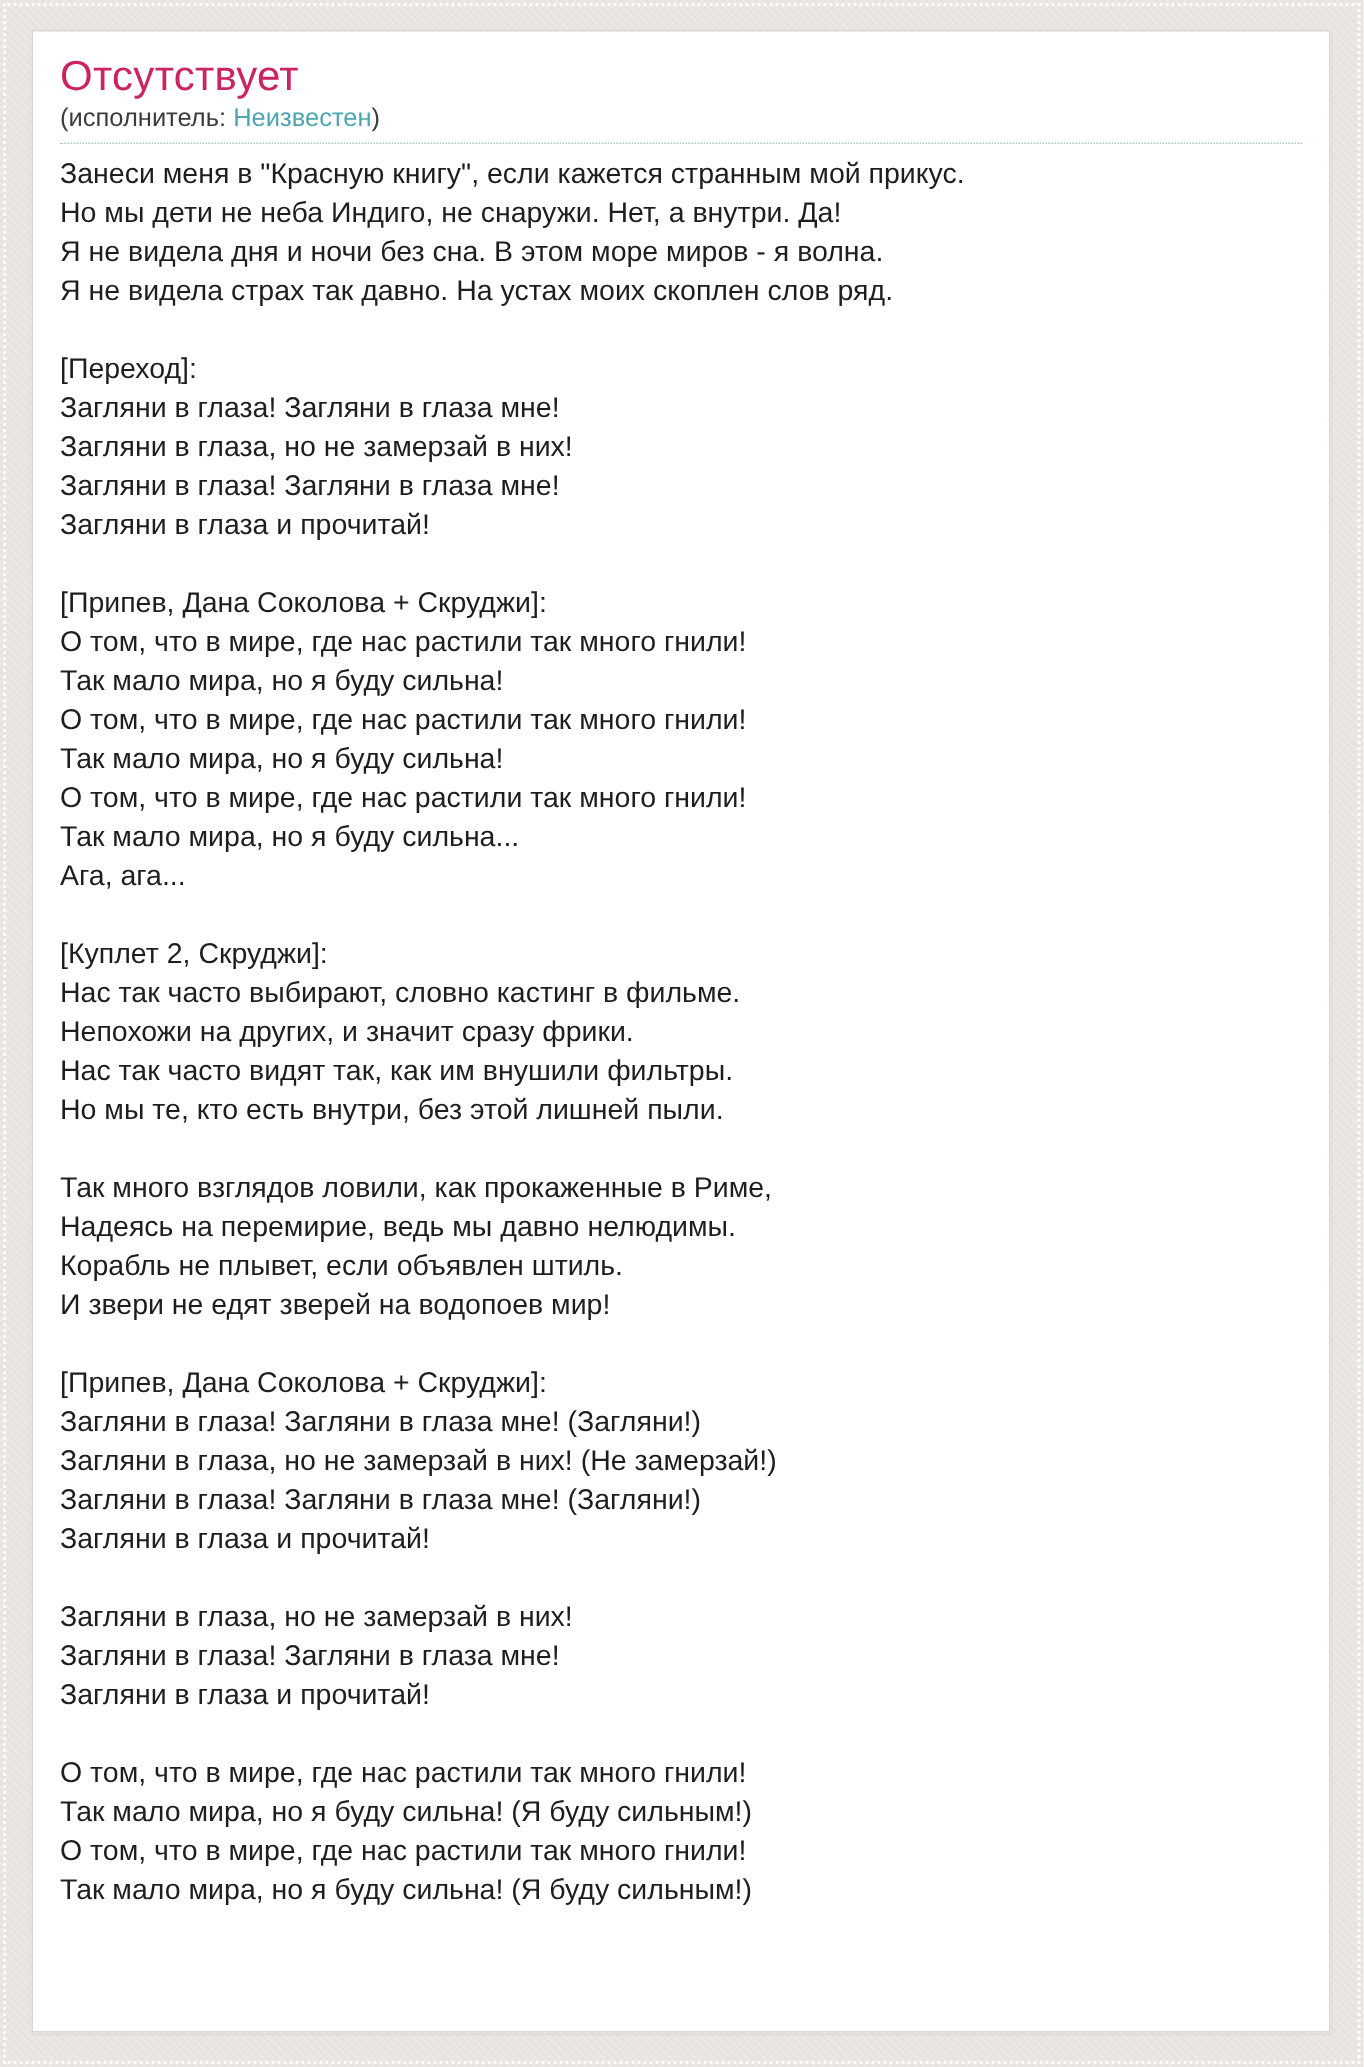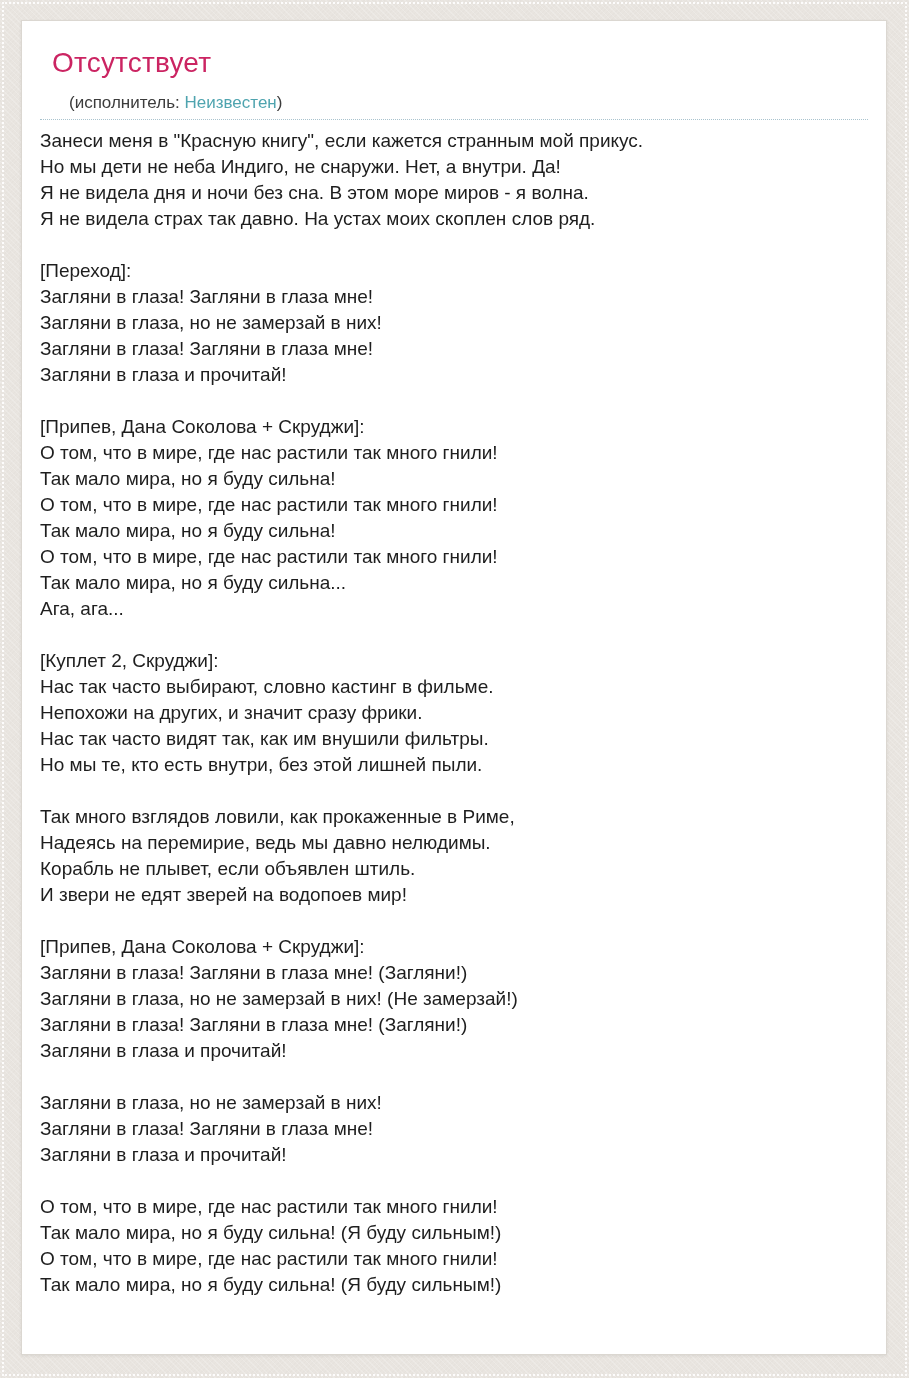--- a/index.html
+++ b/index.html
@@ -30,32 +30,31 @@
     width: 866px;
     height: 1335px;
     box-sizing: border-box;
     background: #ffffff;
     border: 1px solid #dbd7d1;
     box-shadow: 0 1px 3px rgba(0,0,0,0.07);
     padding: 14px 18px 0 18px;
     overflow: hidden;
   }
   .song-title {
-    margin: 12px;
+    margin: 0;
     font-size: 28px;
     line-height: 32px;
     font-weight: 400;
     color: #cb2462;
     letter-spacing: 0.2px;
   }
   .artist-line {
     font-size: 17px;
     line-height: 23px;
     color: #3c3c3c;
-    margin-left: 29px;
   }
   .artist-link {
     color: #4fa4af;
     text-decoration: none;
     cursor: pointer;
   }
   .dotted-separator {
     margin-top: 5px;
     border-bottom: 1px dotted #a9c3ce;
     height: 0;

